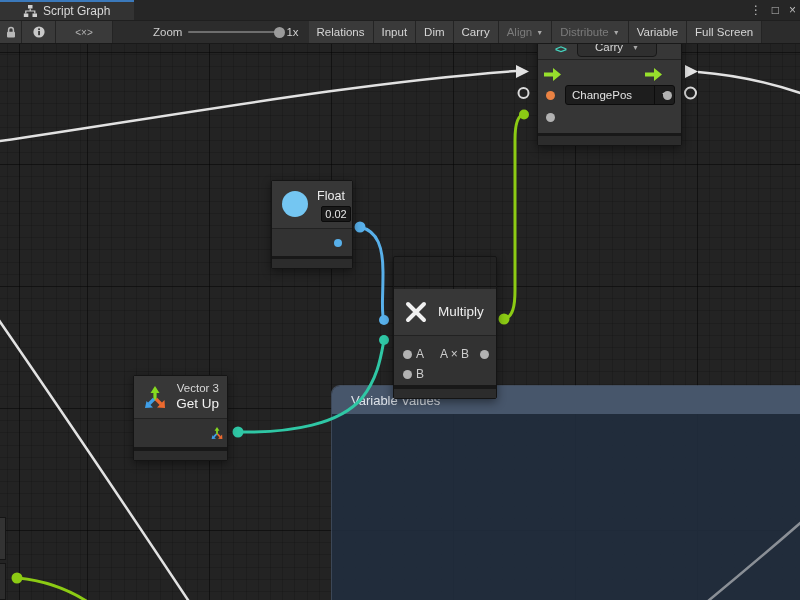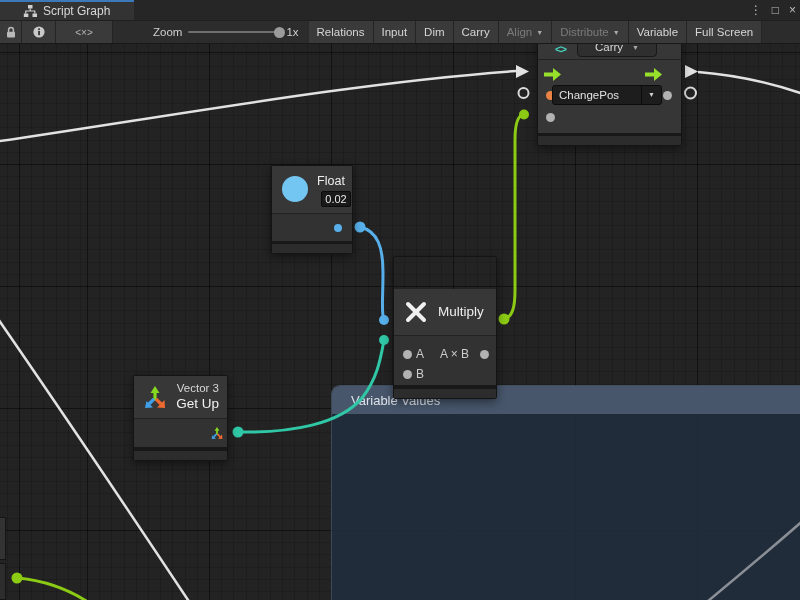--- a/index.html
+++ b/index.html
@@ -206,32 +206,32 @@
           </div>
         </div>
         <div class="node-body" style="height:74px; background:#363636;">
           <svg width="17" height="13" viewBox="0 0 17 13" style="position:absolute; left:6px; top:8px;">
             <polygon points="0,4.5 9,4.5 9,0 17,6.5 9,13 9,8.5 0,8.5" style="fill:var(--trigger-green)"></polygon>
           </svg>
           <svg width="17" height="13" viewBox="0 0 17 13" style="position:absolute; left:107px; top:8px;">
             <polygon points="0,4.5 9,4.5 9,0 17,6.5 9,13 9,8.5 0,8.5" style="fill:var(--trigger-green)"></polygon>
           </svg>
           <div class="dot orange" style="left:8px; top:30.5px;"></div>
-          <div class="dd" style="left:14px; top:25px;gap:16px;">
+          <div class="dd" style="left:27px; top:25px;gap:16px;">
             <span class="dd-text">ChangePos</span>
             <span class="dd-arrow">▼</span>
           </div>
           <div class="dot" style="left:125px; top:30.5px;"></div>
           <div class="dot" style="left:8px; top:52.5px;"></div>
         </div>
         <div class="node-gap"></div>
         <div class="node-footer"></div>
       </div>
 
-      <div class="node" style="left:271px; top:165px; width:82px;">
+      <div class="node" style="left:271px; top:180px; width:82px;">
         <div class="node-header" style="height:47px;">
           <div class="float-circle"></div>
           <div class="node-title" style="position:absolute; left:40px; top:8px; width:38px; text-align:center; font-size:12.5px;">Float</div>
           <div class="value-box" style="left:49px; top:25px; width:30px; height:16px; line-height:14px;">0.02</div>
         </div>
         <div class="node-body" style="height:28px;">
           <div class="dot small" style="left:62px; top:10px;"></div>
         </div>
         <div class="node-gap"></div>
         <div class="node-footer"></div>

